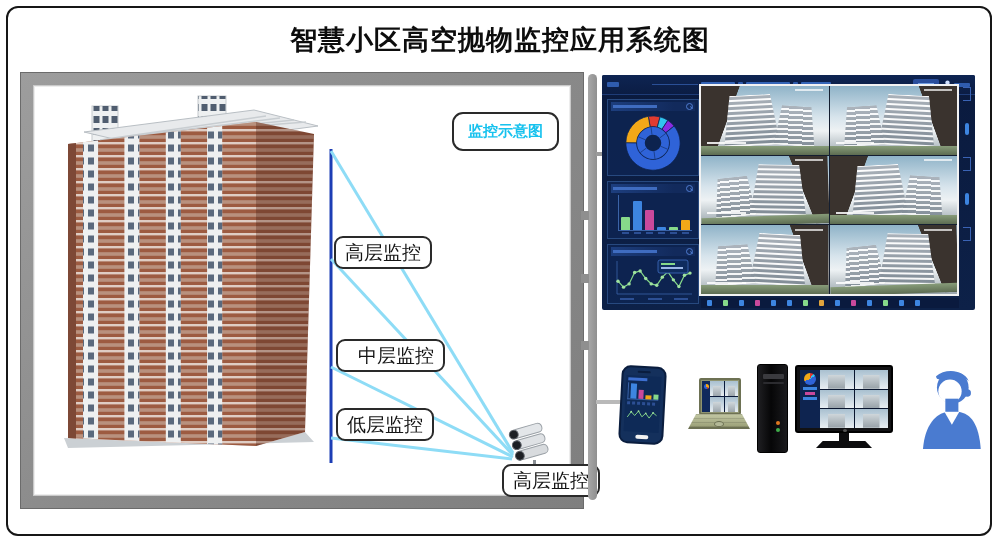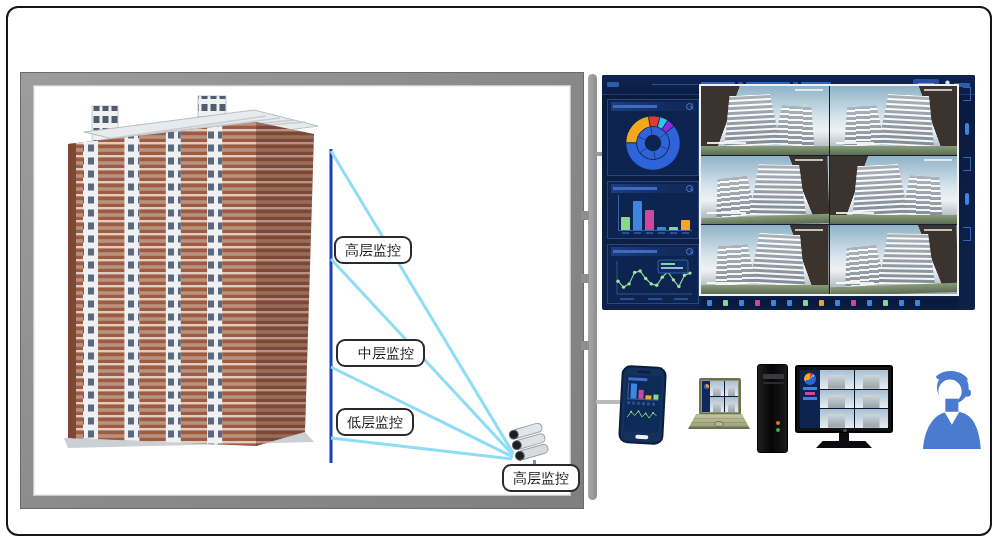--- a/index.html
+++ b/index.html
@@ -8,21 +8,21 @@
   .abs { position:absolute; }
 
   
   .outer-border { left:6px; top:6px; width:986px; height:530px; border:2px solid #161616; border-radius:12px; }
 
   .page-title { top:22px; left:0; width:100%; text-align:center; font-size:27px; font-weight:bold; color:#0d0d0d; letter-spacing:1px; }
 
   
   .panel-frame { left:20px; top:72px; width:564px; height:437px; background:linear-gradient(135deg,#9d9d9d,#8a8a8a 50%,#7f7f7f); border:1px solid #6b6b6b; }
   .panel-inner { position:absolute; inset:12px; background:#fff; border:1px solid #c9c9c9; box-shadow:inset 0 0 0 1px #ededed; }
-  .tag { position:absolute; border:2px solid #2a2a2a; border-radius:9px; background:#fff; font-size:14px; line-height:1; padding:5px 9px; color:#141414; white-space:nowrap; }
+  .tag { position:absolute; border:2px solid #2a2a2a; border-radius:9px; background:#fff; font-size:19px; line-height:1; padding:5px 9px; color:#141414; white-space:nowrap; }
   .badge { position:absolute; border:2px solid #2a2a2a; border-radius:11px; background:#fff; font-size:15px; font-weight:bold; color:#17c2ee; padding:8px 14px; white-space:nowrap; }
 
   
   .bus-v { left:588px; top:74px; width:9px; height:426px; background:linear-gradient(90deg,#a8a8a8,#8f8f8f); border-radius:5px; }
   .nub { left:581px; width:8px; height:9px; background:#8f8f8f; }
   .link-dash { left:596px; top:152px; width:8px; height:4px; background:#9b9b9b; }
   .link-phone { left:596px; top:400px; width:27px; height:4px; background:#b9b9b9; }
 
   
   .dashboard { left:602px; top:75px; width:373px; height:235px; background:linear-gradient(180deg,#0a1a3e,#0d2148); border-radius:2px; overflow:hidden; }
@@ -106,20 +106,21 @@
   .mon-base { position:absolute; left:21px; top:76px; width:56px; height:7px; background:#0c0c0e; clip-path:polygon(12% 0,88% 0,100% 100%,0 100%); }
 
   .operator { left:917px; top:367px; width:66px; height:82px; }
 </style>
 </head>
 <body>
 
 <div id="canvas">
 
   <div class="abs outer-border"></div>
+  <div class="abs page-title">智慧小区高空抛物监控应用系统图</div>
 
   <div class="abs panel-frame">
     <div class="panel-inner">
 
       <svg class="abs" style="left:22px;top:4px;" width="280" height="396" viewBox="0 0 280 396">
         <defs>
           <pattern id="pf" width="280" height="13" patternUnits="userSpaceOnUse">
             <rect width="280" height="2.4" y="0" fill="#efe9e3" opacity="0.95"></rect>
             <rect width="280" height="3.6" y="6.2" fill="#d9cec4" opacity="0.55"></rect>
           </pattern>
@@ -176,20 +177,21 @@
           <circle cx="17" cy="8.5" r="4.4" fill="#1c1f24" stroke="#5a5f66"></circle>
           <rect x="16" y="15" width="30" height="9" rx="4" fill="#dfe2e5" stroke="#9aa0a6"></rect>
           <circle cx="17" cy="19.5" r="4.4" fill="#1c1f24" stroke="#5a5f66"></circle>
           <rect x="16" y="26" width="30" height="9" rx="4" fill="#d8dbde" stroke="#9aa0a6"></rect>
           <circle cx="17" cy="30.5" r="4.4" fill="#1c1f24" stroke="#5a5f66"></circle>
         </g>
         <rect x="33" y="38" width="3" height="9" fill="#8a8f94"></rect>
         <rect x="29" y="46" width="11" height="2.5" rx="1" fill="#8a8f94"></rect>
       </svg>
 
+      <div class="badge" style="left:418px;top:26px;">监控示意图</div>
       <div class="tag" style="left:300px;top:150px;">高层监控</div>
       <div class="tag" style="left:302px;top:253px;padding-left:20px;">中层监控</div>
       <div class="tag" style="left:302px;top:322px;">低层监控</div>
       <div class="tag" style="left:468px;top:378px;">高层监控</div>
     </div>
   </div>
 
   <div class="abs bus-v"></div>
   <div class="abs nub" style="top:211px;"></div>
   <div class="abs nub" style="top:274px;"></div>

